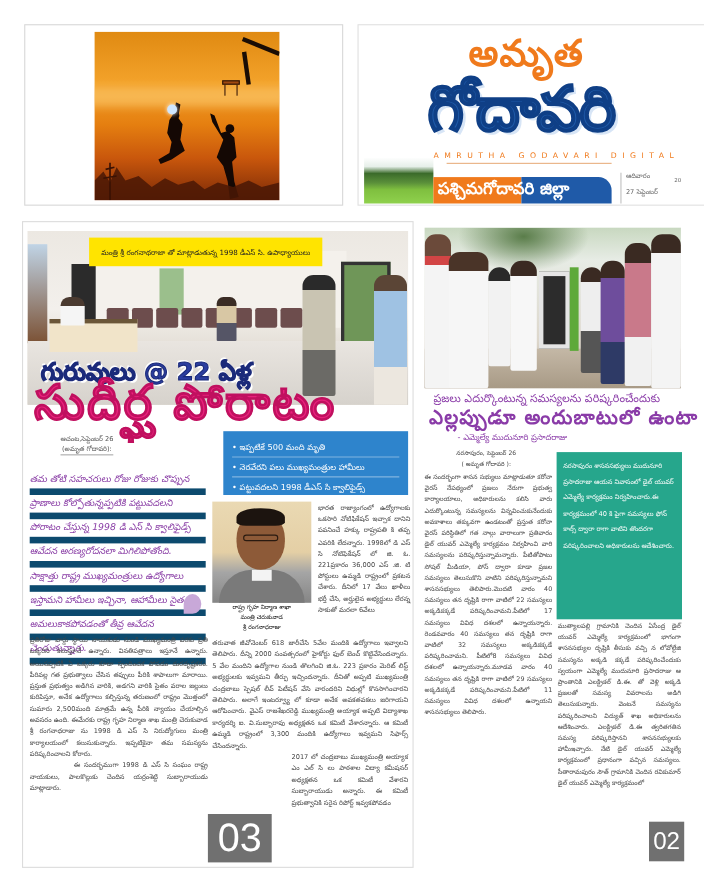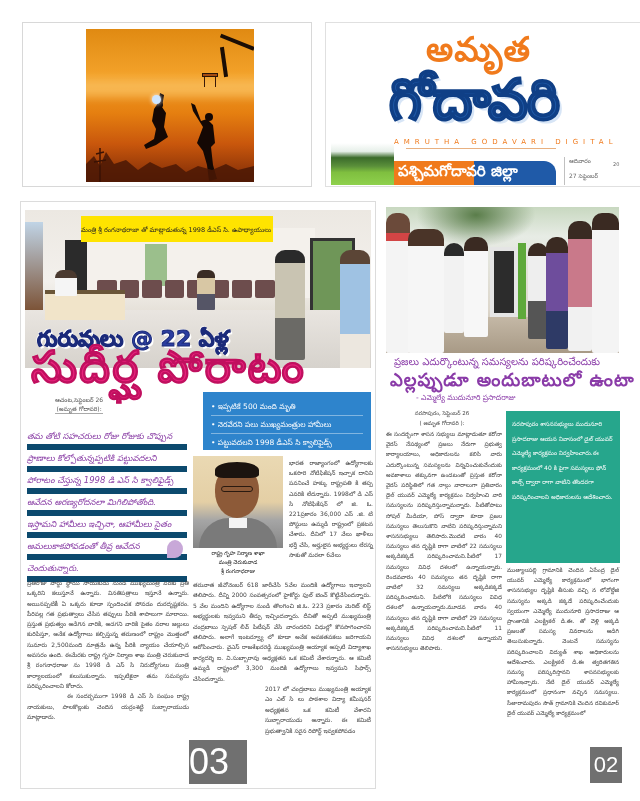--- a/index.html
+++ b/index.html
@@ -69,22 +69,22 @@
   .photo-class .desk { position:absolute; left:20px; top:80px; width:80px; height:30px; background:#f1e4c9; border-top:4px solid #6b5638; }
   .photo-class .chairs { position:absolute; left:72px; top:70px; width:200px; height:18px; display:flex; gap:3px; }
   .photo-class .chairs span { flex:1; background:#6d4d4d; border-radius:2px; }
   .photo-class .floor { position:absolute; left:0; top:100px; width:346px; height:58px; background:linear-gradient(180deg,#e9e5e0,#d6d2cc); }
   .photo-class .person-a { position:absolute; left:250px; top:40px; width:30px; height:110px; background:linear-gradient(180deg,#2a2a2a 0 12%,#c9c4b2 12% 62%,#6b6a66 62%); border-radius:10px 10px 2px 2px; }
   .photo-class .person-b { position:absolute; left:315px; top:40px; width:30px; height:120px; background:linear-gradient(180deg,#5b4536 0 12%,#9fc2e3 12% 70%,#ece7df 70%); border-radius:10px 10px 2px 2px; }
   .photo-class .person-c { position:absolute; left:172px; top:60px; width:18px; height:40px; background:linear-gradient(180deg,#3a2c24 0 20%,#d8c7a4 20% 60%,#556 60%); border-radius:6px 6px 1px 1px; }
   .photo-class .person-d { position:absolute; left:30px; top:60px; width:22px; height:26px; background:linear-gradient(180deg,#4a3a30 0 30%,#f5f5f5 30%); border-radius:8px 8px 1px 1px; }
 
   .caption-strip {
-    position:absolute; left:56px; top:6px; width:192px; height:26px; background:#ffe400;
-    font-size:6.5px; color:#222; text-align:left; line-height:28px; white-space:nowrap; overflow:hidden;
+    position:absolute; left:56px; top:6px; width:212px; height:26px; background:#ffe400;
+    font-size:6.5px; color:#222; text-align:center; line-height:28px; white-space:nowrap; overflow:hidden;
   }
   .head-sub {
     position:absolute; left:12px; top:116px; font-size:22px; font-weight:bold; color:#2c3ea0;
     -webkit-text-stroke: 1px #1b2a7a; text-shadow: 2px 2px 0 #ffffff, -1px -1px 0 #ffffff;
     white-space:nowrap;
   }
   .head-main {
     position:absolute; left:10px; top:140px; font-size:44px; font-weight:bold; color:#e8217c;
     -webkit-text-stroke:1px #c0105f; letter-spacing:2px; white-space:nowrap; line-height:50px;
   }
@@ -124,21 +124,21 @@
   }
   .col-body-left {
     position:absolute; left:6px; top:376px; width:162px; font-size:6px; color:#444; line-height:10.3px; text-align:justify;
   }
   .col-body-mid {
     position:absolute; left:172px; top:378px; width:178px; font-size:6px; color:#444; line-height:10.4px; text-align:justify;
   }
   .col-body-mid .indent { padding-left:72px; }
   .page-num-03 {
     position:absolute; left:168px; top:538px; width:58px; height:44px; background:#707070; color:#fff;
-    font-size:36px; text-align:left; line-height:44px; font-family:"Liberation Sans", sans-serif;
+    font-size:36px; text-align:center; line-height:44px; font-family:"Liberation Sans", sans-serif;
   }
 
   
   .right-article {
     position:absolute; left:386px; top:201px; width:238px; height:588px; background:#fff;
   }
   .photo-mla {
     position:absolute; left:0; top:6px; width:233px; height:146px; overflow:hidden;
     background: linear-gradient(180deg,#c8d8c0 0%,#e7ece5 20%,#ddd7cc 70%,#b8ac9c 100%);
   }
@@ -254,20 +254,21 @@
     <li>ఇప్పటికే 500 మంది మృతి</li>
     <li>నెరవేరని పలు ముఖ్యమంత్రుల హామీలు</li>
     <li>పట్టువదలని 1998 డీఎస్ సి క్వాలిఫైడ్స్</li>
   </ul>
 
   <div class="pullquote telugu">
     <p>తమ తోటి సహచరులు రోజు రోజుకు చొప్పున</p>
     <p>ప్రాణాలు కోల్పోతున్నప్పటికి పట్టువదలని</p>
     <p>పోరాటం చేస్తున్న 1998 డి ఎస్ సి క్వాలిఫైడ్స్</p>
     <p>ఆవేదన అరణ్యరోదనలా మిగిలిపోతోంది.</p>
+    <p>సాక్షాత్తు రాష్ట్ర ముఖ్యమంత్రులు ఉద్యోగాలు</p>
     <p>ఇస్తామని హామీలు ఇచ్చినా, ఆహామీలు సైతం</p>
     <p>అమలుకాకపోవడంతో తీవ్ర ఆవేదన</p>
     <p>చెందుతున్నారు.</p>
   </div>
   <div class="quote-mark"></div>
 
   <div class="portrait">
     <div class="body"></div>
     <div class="collar"></div>
     <div class="head"></div>

